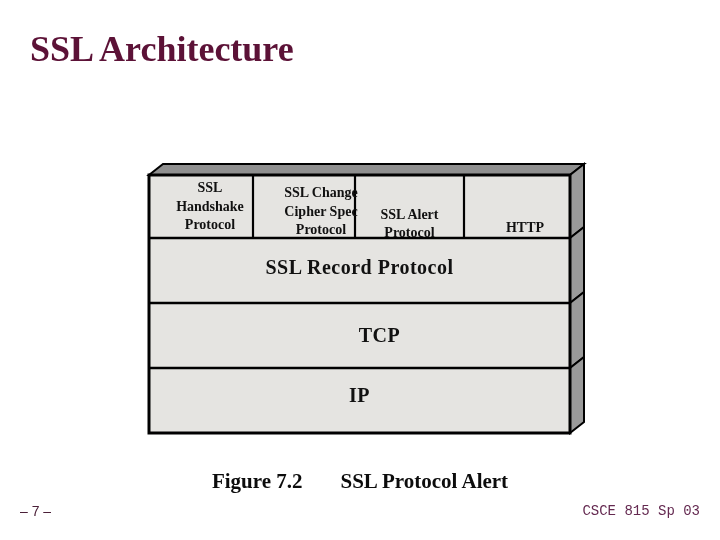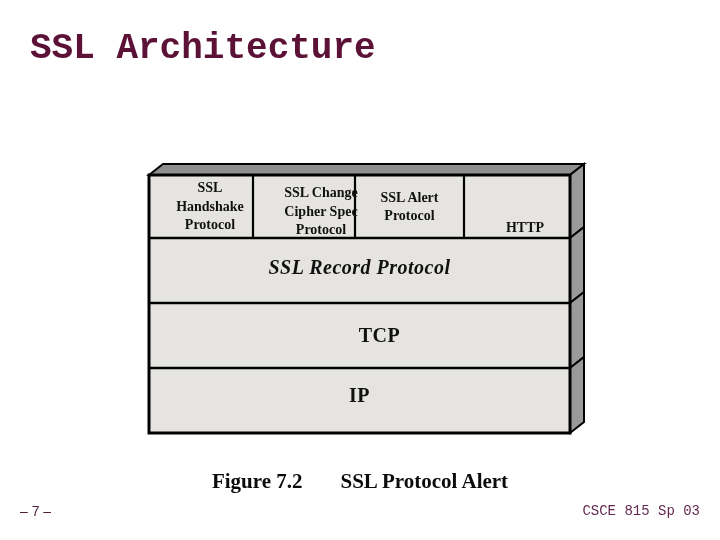--- a/index.html
+++ b/index.html
@@ -8,21 +8,21 @@
     background:#ffffff;
     position:relative;
     overflow:hidden;
     font-family:"Liberation Sans", sans-serif;
   }
   .slide-title{
     position:absolute;left:30px;top:28px;
     font-size:36px;font-weight:bold;
     color:#5c1237;
     letter-spacing:0px;
-    font-family:Liberation Mono, monospace;
+    font-family:Liberation Serif, serif;
   }
   .diagram-svg{
     position:absolute;left:145px;top:160px;
   }
   .cell{
     position:absolute;
     display:flex;align-items:center;justify-content:center;
     text-align:center;
     font-family:"Liberation Serif", serif;
     font-weight:bold;color:#111111;
@@ -77,25 +77,25 @@
   <line x1="210" y1="15" x2="210" y2="78" stroke="#000" stroke-width="2.2"></line>
   <line x1="319" y1="15" x2="319" y2="78" stroke="#000" stroke-width="2.2"></line>
 </svg>
 
 <div class="cell top" style="left:149px;top:176px;width:96px;height:62px;padding-left:13px;">SSL
 Handshake
 Protocol</div>
 <div class="cell top" style="left:270px;top:176px;width:102px;height:72px;">SSL Change
 Cipher Spec
 Protocol</div>
-<div class="cell top" style="left:355px;top:176px;width:109px;height:62px;">SSL Alert
+<div class="cell top" style="left:355px;top:193px;width:109px;height:62px;">SSL Alert
 Protocol</div>
 <div class="cell top" style="left:464px;top:192px;width:106px;height:72px;padding-left:8px;">HTTP</div>
 
-<div class="cell layer" style="left:149px;top:238px;width:421px;height:58px;font-style:italic;">SSL Record Protocol</div>
+<div class="cell layer" style="left:149px;top:238px;width:421px;height:58px;">SSL Record Protocol</div>
 <div class="cell layer" style="left:149px;top:303px;width:421px;height:65px;margin-left:20px;">TCP</div>
 <div class="cell layer" style="left:149px;top:368px;width:421px;height:54px;">IP</div>
 
 <div class="caption">
   <span class="fig-label">Figure 7.2</span><span>SSL Protocol Alert</span>
 </div>
 
 <div class="footer-left">– 7 –</div>
 <div class="footer-right">CSCE 815 Sp 03</div>
 

